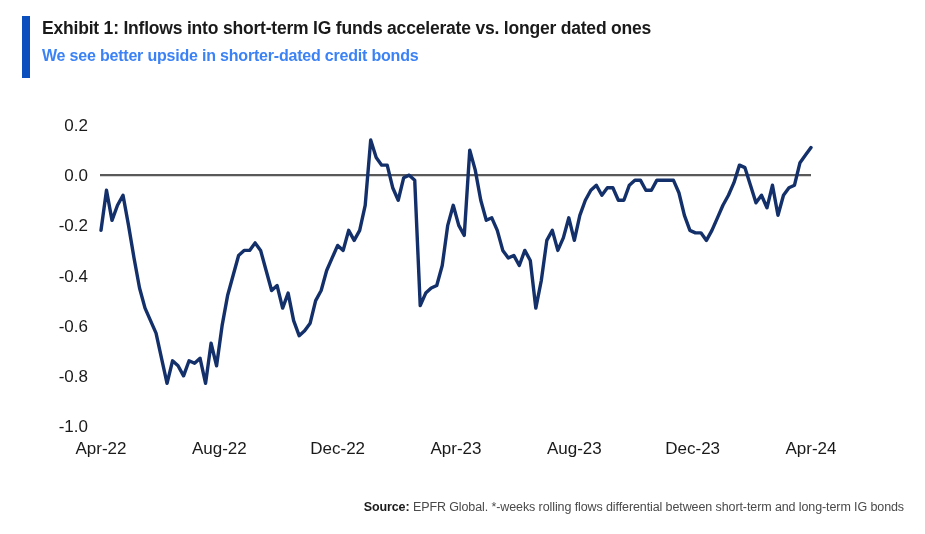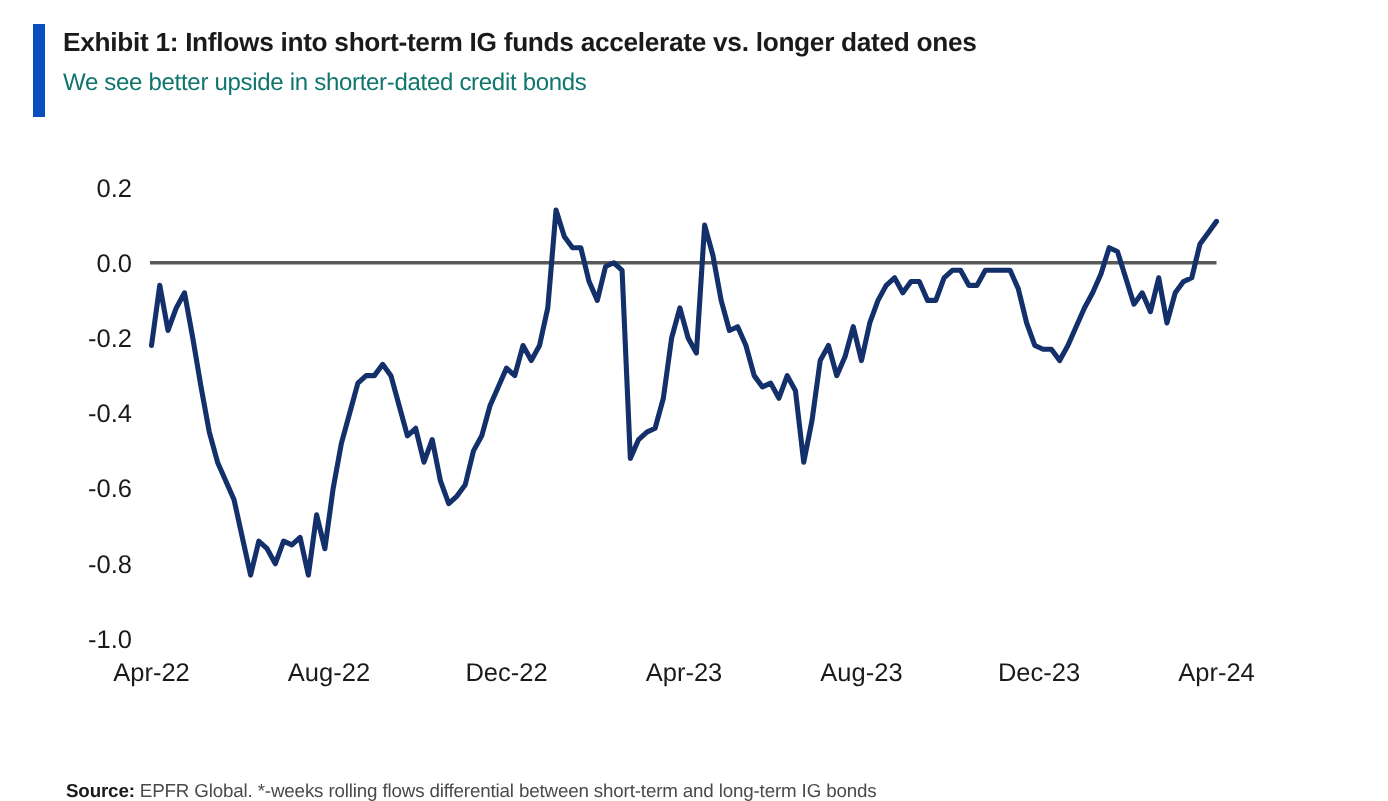--- a/index.html
+++ b/index.html
@@ -19,21 +19,21 @@
     position:absolute;left:0;top:0;width:8px;height:62px;
     background:#0b4fbe;
   }
   .title{
     position:absolute;left:20px;top:2px;
     font-size:17.5px;font-weight:bold;color:#1a1a1a;
     letter-spacing:-0.2px;white-space:nowrap;
   }
   .subtitle{
     position:absolute;left:20px;top:31px;
-    font-size:16px;font-weight:normal;color:#0f766e;
+    font-size:16px;font-weight:bold;color:#3b82f6;
     letter-spacing:-0.2px;white-space:nowrap;
   }
 
   
   .chart-wrap{position:absolute;left:0;top:98px;width:925px;height:370px;}
   .chart-svg{display:block;}
 
   .ytick-label{
     font-family:"Liberation Sans", sans-serif;
     font-size:17px;fill:#1a1a1a;text-anchor:end;
@@ -43,23 +43,24 @@
     font-size:17px;fill:#1a1a1a;text-anchor:middle;
   }
   .zero-line{stroke:#595959;stroke-width:2.2;}
   .series-path{
     fill:none;stroke:#13306b;stroke-width:3.4;
     stroke-linejoin:round;stroke-linecap:round;
   }
 
   
   .footer{
-    position:absolute;left:44px;top:520px;width:860px;
+    position:absolute;left:44px;top:500px;width:860px;
     font-size:12.5px;color:#4a4a4a;letter-spacing:-0.1px;
     white-space:nowrap;
+    text-align:right;
   }
   .footer b{color:#1a1a1a;font-weight:bold;}
 </style>
 </head>
 <body>
 
 <div class="page">
 
   <div class="header">
     <div class="accent-bar"></div>

